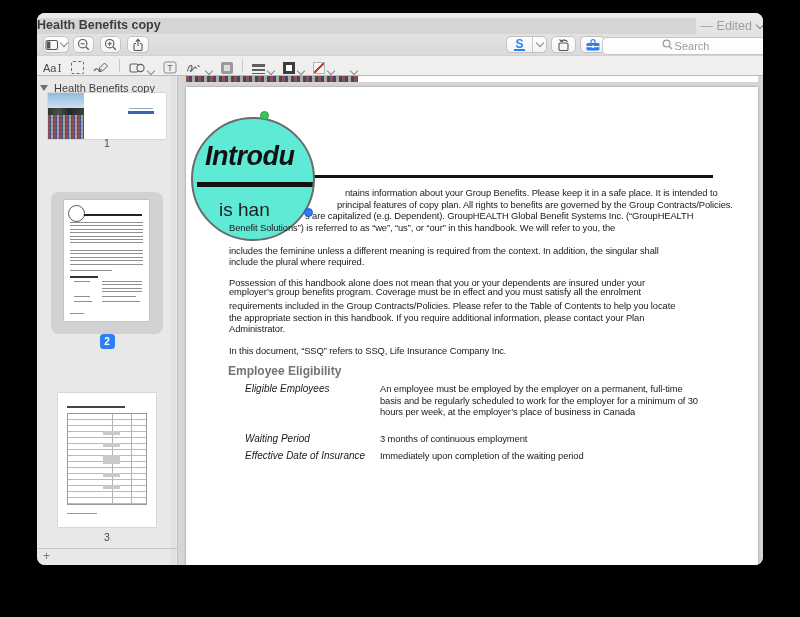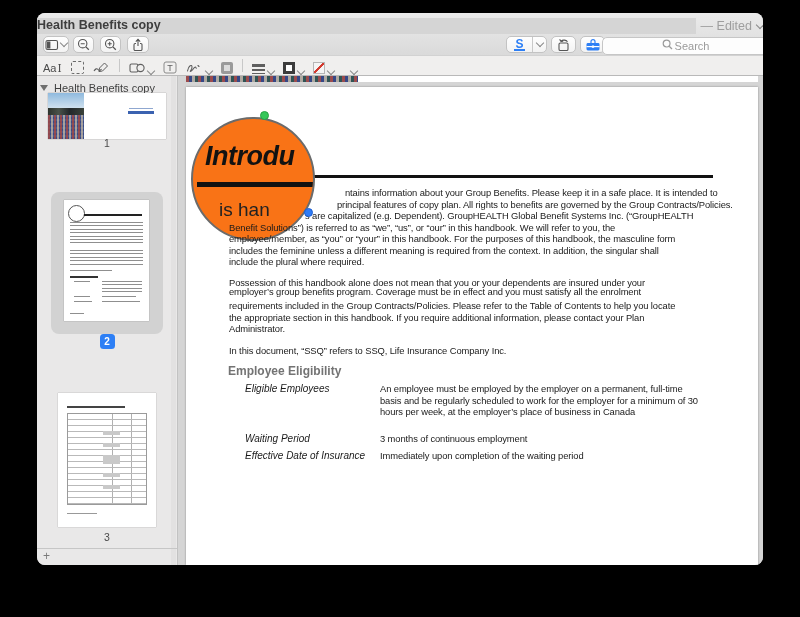--- a/index.html
+++ b/index.html
@@ -104,21 +104,21 @@
   .page1sliver .crowd2{position:absolute;left:0;top:0;width:172px;height:100%;background:
     repeating-linear-gradient(90deg,rgba(190,70,50,.7) 0 3px,rgba(40,60,130,.6) 3px 6px,
       rgba(230,210,170,.65) 6px 9px,rgba(30,80,50,.6) 9px 12px),#4a5a8c;}
   .page2{position:absolute;left:8px;top:11px;width:572px;height:478px;background:#fff;
     box-shadow:0 0 2px rgba(0,0,0,.35);}
   .docline{position:absolute;font-size:9.4px;letter-spacing:-0.1px;color:#1a1a1a;
     white-space:nowrap;z-index:3;}
   .rule{position:absolute;left:120px;top:88px;width:407px;height:2.5px;background:#111;z-index:1;}
   .under{z-index:1;}
   .loupe{position:absolute;left:5px;top:30px;width:124px;height:124px;border-radius:50%;
-    background:#f97316;border:2px solid #6b6b6b;box-sizing:border-box;overflow:hidden;z-index:2;}
+    background:#5eead4;border:2px solid #6b6b6b;box-sizing:border-box;overflow:hidden;z-index:2;}
   .loupe .big{position:absolute;left:12px;top:22px;font-size:27px;font-style:italic;
     font-weight:bold;color:#121212;white-space:nowrap;letter-spacing:-.5px;}
   .loupe .bigrule{position:absolute;left:4px;top:63px;width:116px;height:5px;background:#111;}
   .loupe .big2{position:absolute;left:26px;top:80px;font-size:19px;color:#222;white-space:nowrap;}
   .handle{position:absolute;width:7px;height:7px;border-radius:50%;z-index:5;}
   .h-green{left:74px;top:24px;background:#35c759;border:1px solid #28a345;}
   .h-blue{left:118px;top:121px;background:#2f7cf6;border:1px solid #1f5fd0;}
   .secHead{position:absolute;left:42px;top:277px;font-size:12px;font-weight:bold;color:#737373;z-index:3;}
   .rowlabel{position:absolute;left:59px;font-size:10px;font-style:italic;color:#1a1a1a;z-index:3;}
   .rowval{position:absolute;left:194px;width:322px;font-size:9.4px;letter-spacing:-0.1px;
@@ -337,21 +337,20 @@
 
         <div class="loupe">
           <span class="big">Introdu</span>
           <div class="bigrule"></div>
           <span class="big2">is han</span>
         </div>
         <div class="handle h-green"></div>
         <div class="handle h-blue"></div>
 
         <div class="docline" style="left:43px;top:134.5px;">Benefit Solutions”) is referred to as “we”, “us”, or “our” in this handbook.  We will refer to you, the</div>
-        <div class="docline" style="left:43px;top:146px;">employee/member, as “you” or “your” in this handbook.  For the purposes of this handbook, the masculine form</div>
         <div class="docline" style="left:43px;top:157.5px;">includes the feminine unless a different meaning is required from the context.  In addition, the singular shall</div>
         <div class="docline" style="left:43px;top:169px;">include the plural where required.</div>
 
         <div class="docline" style="left:43px;top:190px;">Possession of this handbook alone does not mean that you or your dependents are insured under your</div>
         <div class="docline" style="left:43px;top:199px;">employer’s group benefits program.  Coverage must be in effect and you must satisfy all the enrolment</div>
         <div class="docline" style="left:43px;top:213px;">requirements included in the Group Contracts/Policies.  Please refer to the Table of Contents to help you locate</div>
         <div class="docline" style="left:43px;top:224.5px;">the appropriate section in this handbook.  If you require additional information, please contact your Plan</div>
         <div class="docline" style="left:43px;top:236px;">Administrator.</div>
 
         <div class="docline" style="left:43px;top:258px;">In this document, “SSQ” refers to SSQ, Life Insurance Company Inc.</div>

